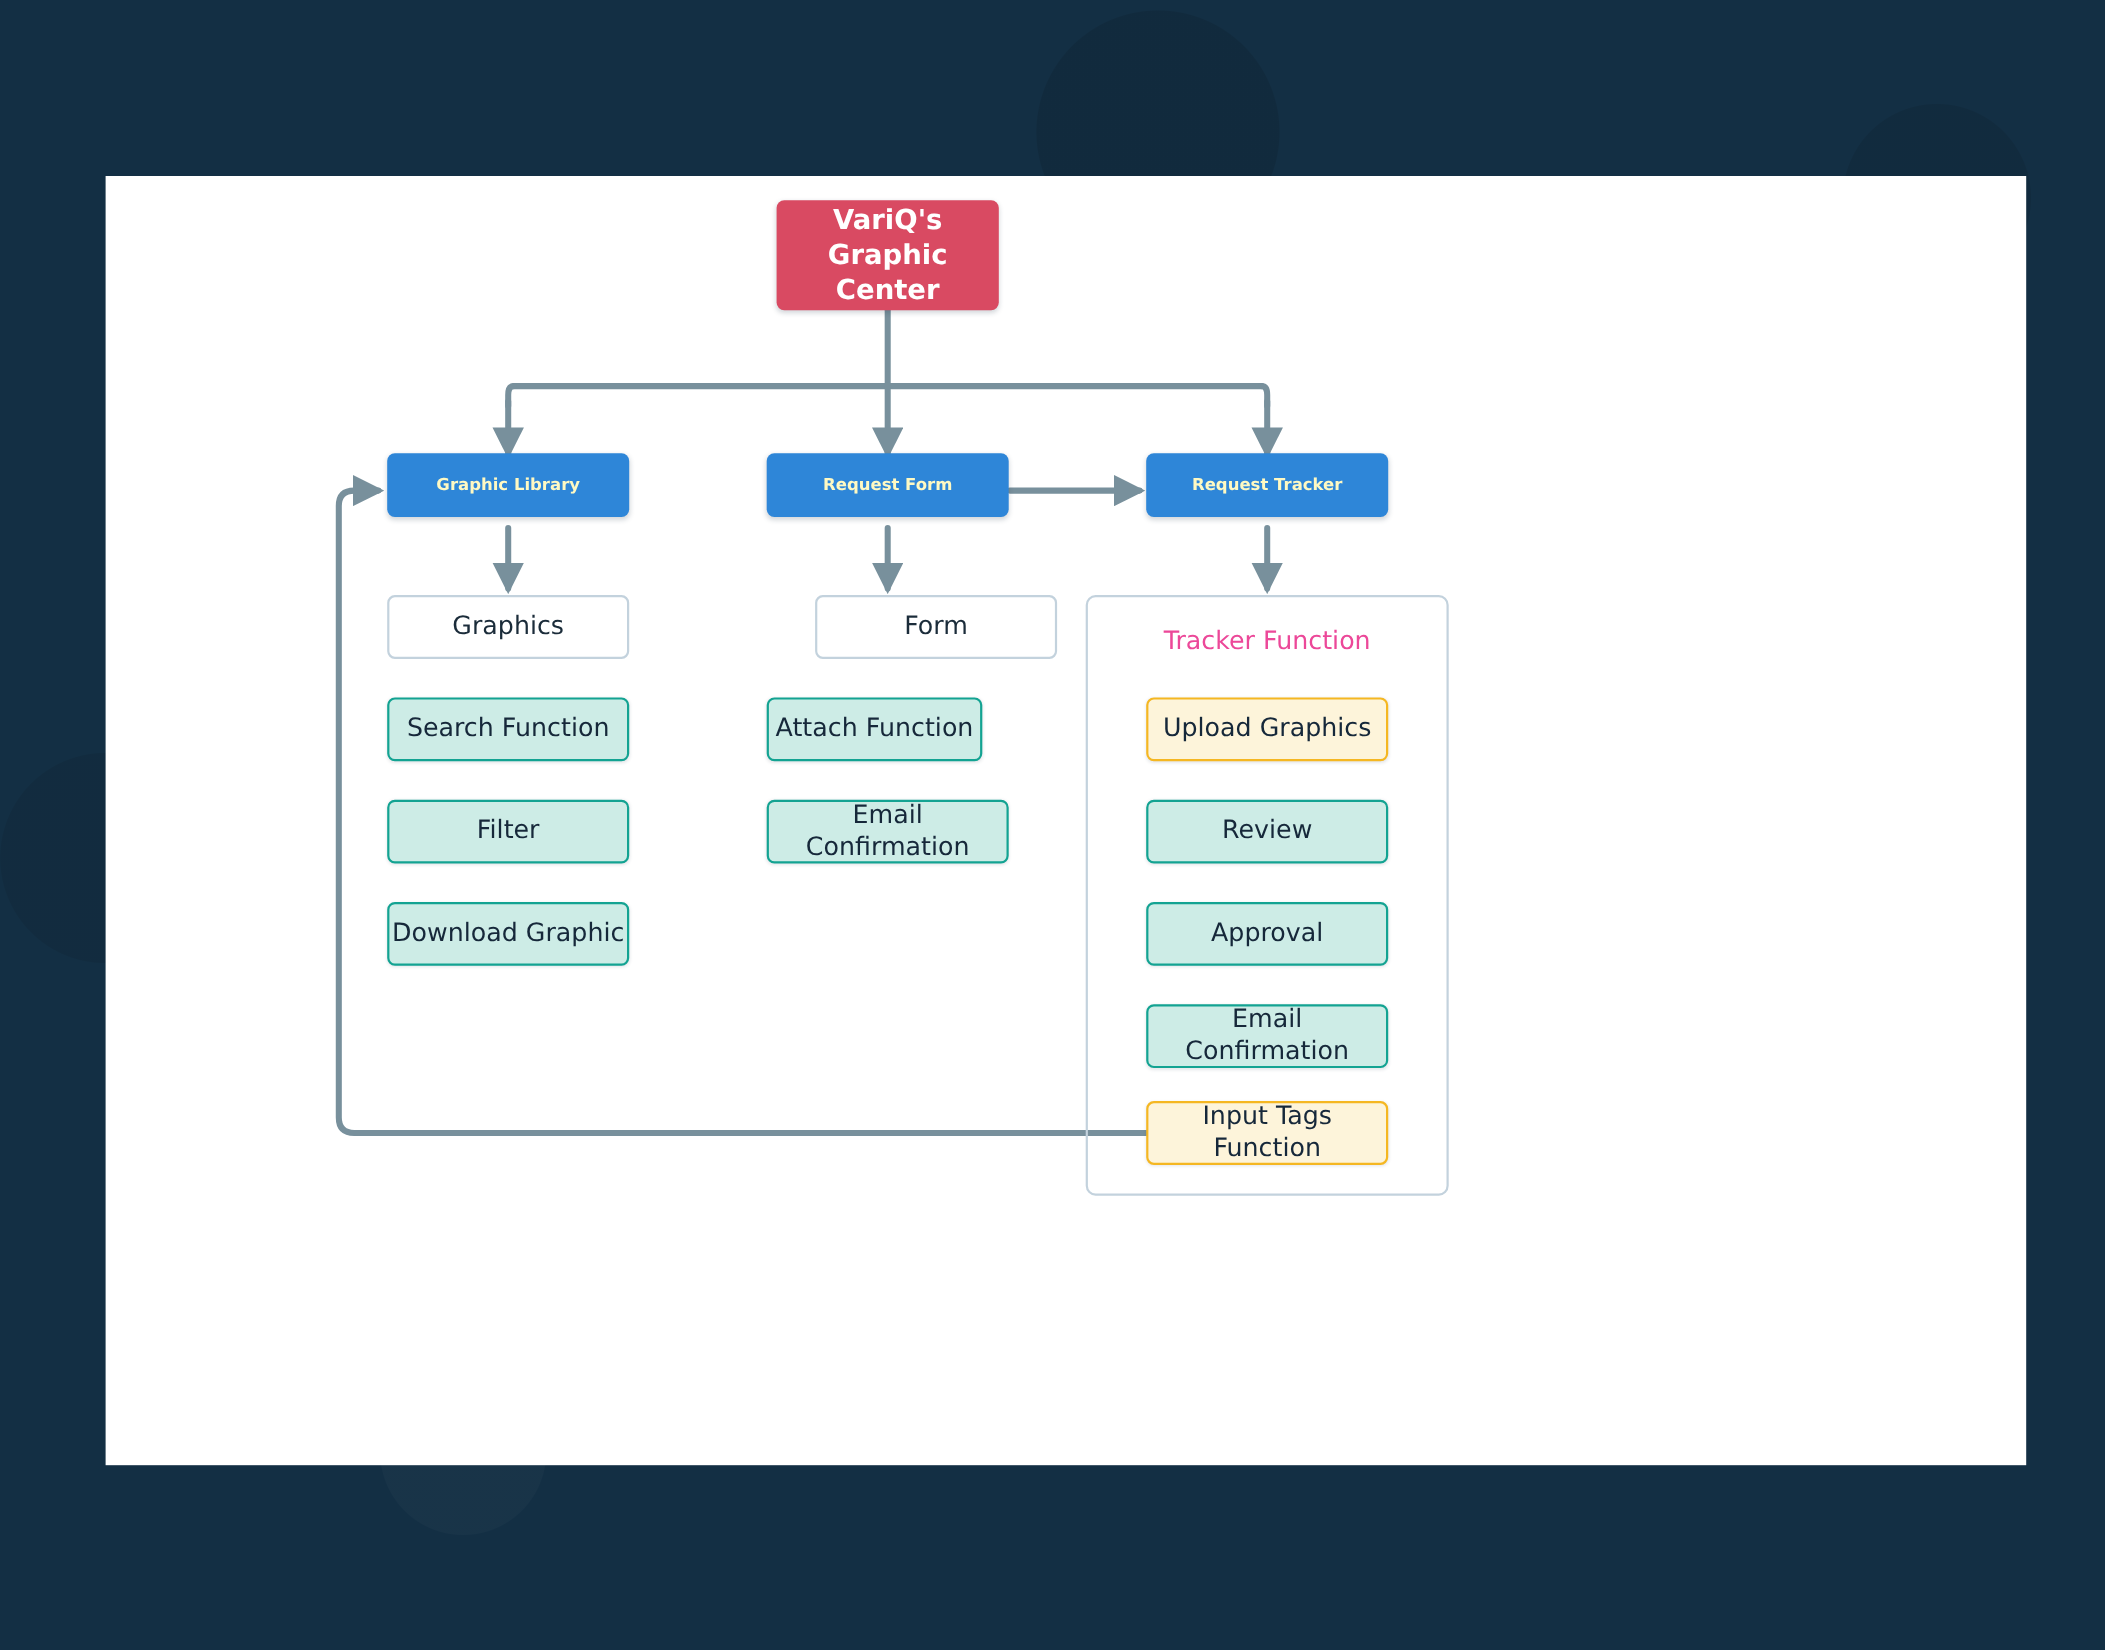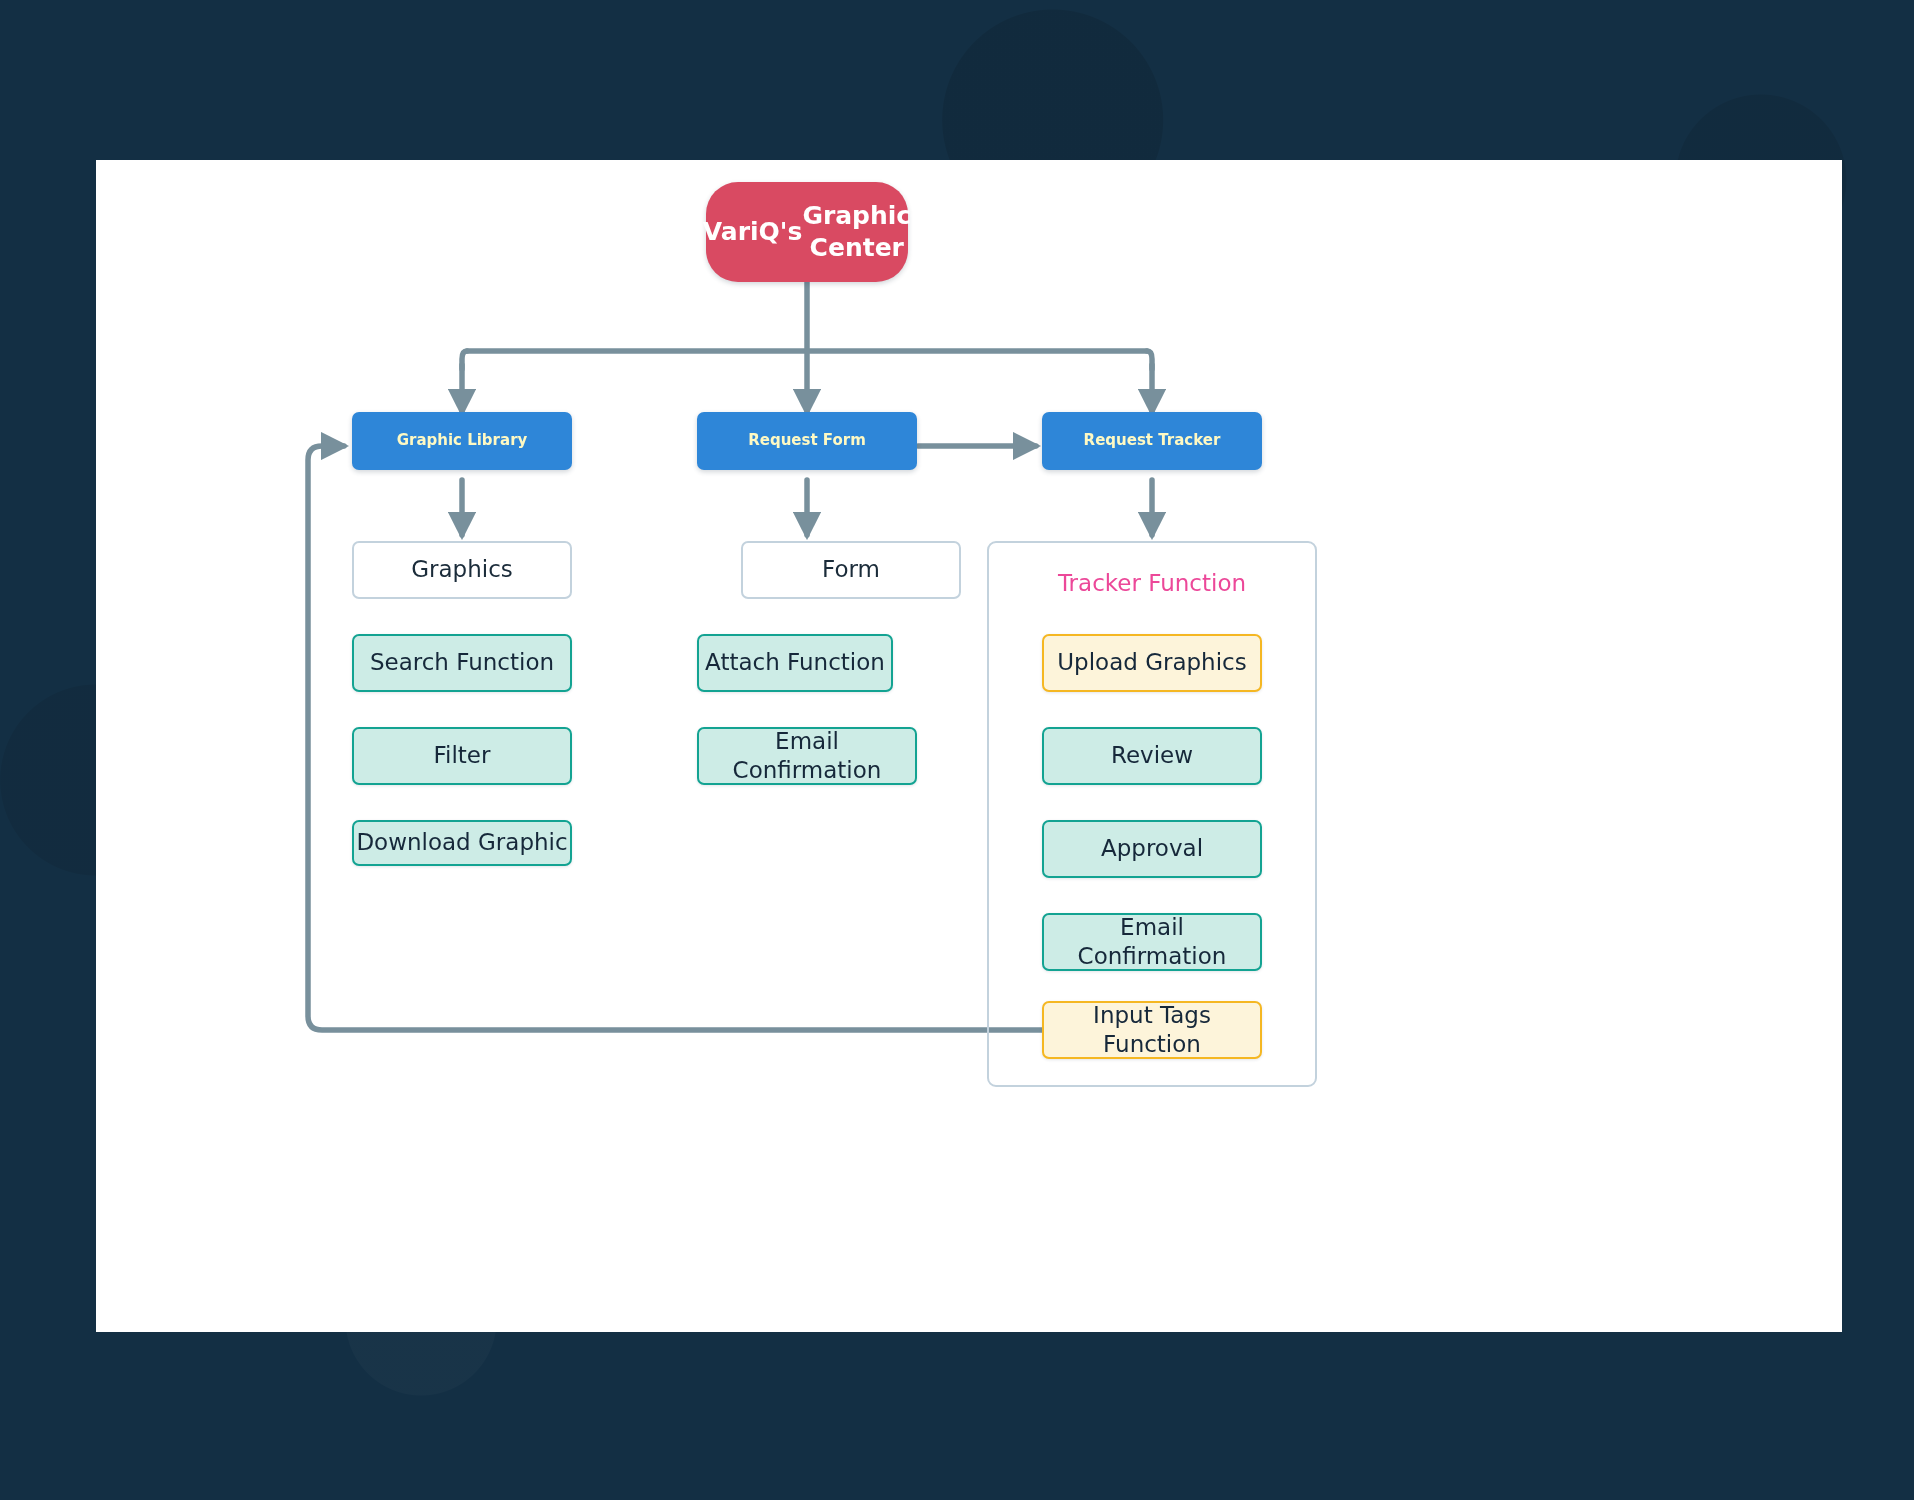--- a/index.html
+++ b/index.html
@@ -145,21 +145,21 @@
         <path d="M 366 320 L 366 375" marker-end="url(#arrow)"></path>
         <path d="M 711 320 L 711 375" marker-end="url(#arrow)"></path>
         <path d="M 1056 320 L 1056 375" marker-end="url(#arrow)"></path>
 
         <path d="M 822 286 L 940 286" marker-end="url(#arrow)"></path>
 
         <path d="M 946 870 L 226 870 Q 212 870 212 856 L 212 300 Q 212 286 226 286 L 248 286" marker-end="url(#arrow)"></path>
       </g>
     </svg>
 
-    <div class="node node-root" style="left:610px; top:22px; width:202px; height:100px; flex-direction:row;border-radius:32px;">
+    <div class="node node-root" style="left:610px; top:22px; width:202px; height:100px; flex-direction:column;">
       <span>VariQ's</span>
       <span>Graphic Center</span>
     </div>
 
     <div class="node node-blue" style="left:256px; top:252px; width:220px; height:58px;">
       <span>Graphic Library</span>
     </div>
     <div class="node node-blue" style="left:601px; top:252px; width:220px; height:58px;">
       <span>Request Form</span>
     </div>
@@ -177,21 +177,21 @@
     <div class="group-box" style="left:891px; top:381px; width:330px; height:546px;">
       <div class="group-title" style="top:27px;">Tracker Function</div>
     </div>
 
     <div class="node node-teal" style="left:256px; top:474px; width:220px; height:58px;">
       <span>Search Function</span>
     </div>
     <div class="node node-teal" style="left:256px; top:567px; width:220px; height:58px;">
       <span>Filter</span>
     </div>
-    <div class="node node-teal" style="left:256px; top:660px; width:220px; height:46px;">
+    <div class="node node-teal" style="left:256px; top:660px; width:220px; height:58px;">
       <span>Download Graphic</span>
     </div>
 
     <div class="node node-teal" style="left:601px; top:474px; width:196px; height:58px;">
       <span>Attach Function</span>
     </div>
     <div class="node node-teal" style="left:601px; top:567px; width:220px; height:58px;">
       <span>Email Confirmation</span>
     </div>
 

